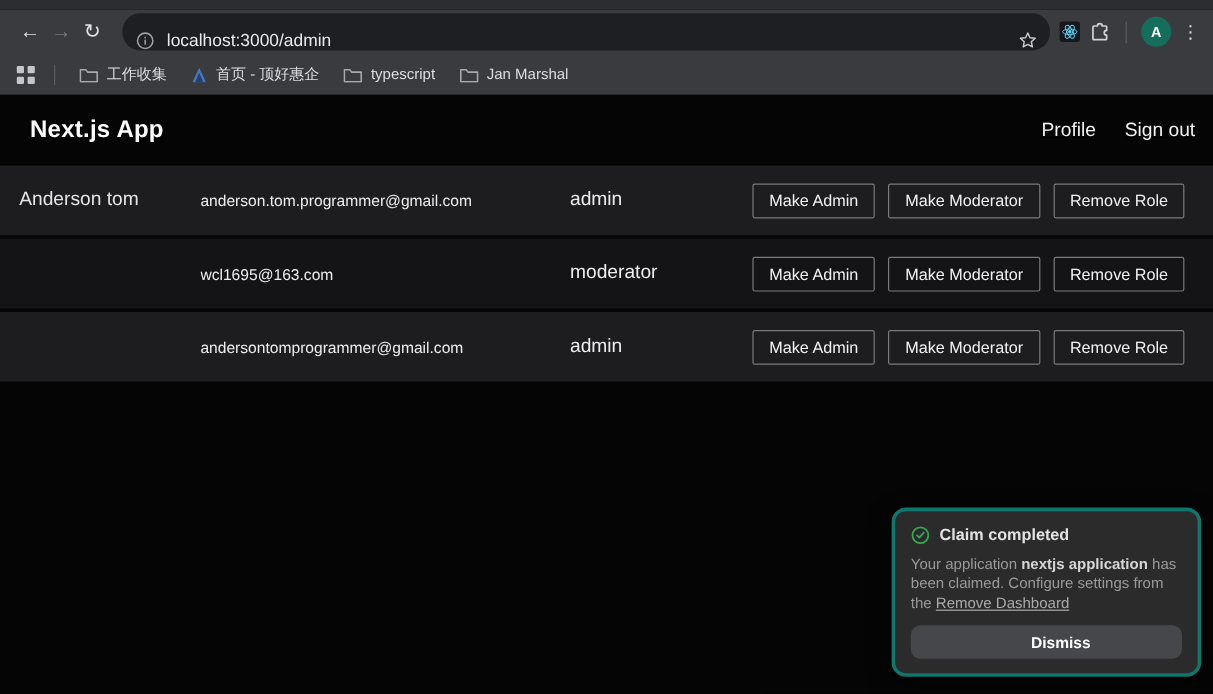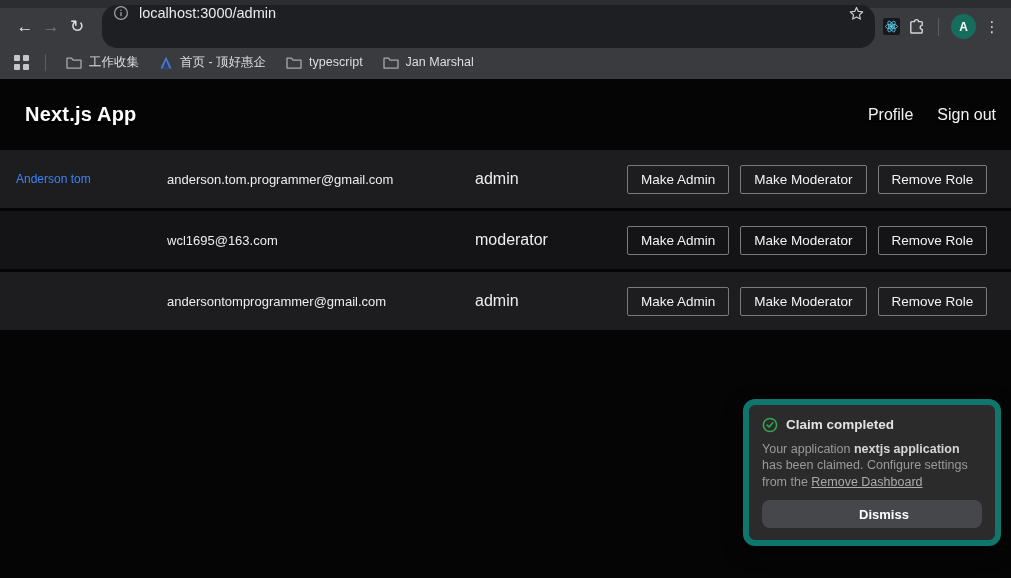--- a/index.html
+++ b/index.html
@@ -6,61 +6,61 @@
   html,body { width:1011px; height:578px; overflow:hidden; background:#050505;
               font-family:"Liberation Sans","DejaVu Sans",sans-serif; }
   .browser { position:relative; width:1011px; height:578px; background:#050505; }
 
   
   .tabstrip { height:8px; background:#2c2d30; }
   .toolbar { height:37px; background:#3a3b3e; display:flex; align-items:center; padding:0 10px 0 12px; }
   .tool-icon { width:26px; height:26px; display:flex; align-items:center; justify-content:center;
                font-size:17px; color:#dfe1e5; cursor:pointer; border-radius:50%; flex:0 0 auto; }
   .tool-icon.disabled { color:#77797d; }
-  .omnibox { flex:1 1 auto; height:43px; margin:0 8px 0 12px; background:#1e1f22; border-radius:15px;
-             display:flex; align-items:flex-start; padding:0 10px 0 11px; min-width:0; }
+  .omnibox { flex:1 1 auto; height:31px; margin:0 8px 0 12px; background:#1e1f22; border-radius:15px;
+             display:flex; align-items:flex-end; padding:0 10px 0 11px; min-width:0; }
   .omnibox .url { color:#e8eaed; font-size:14.5px; margin-left:10px; flex:1 1 auto; white-space:nowrap; }
   .chrome-right { display:flex; align-items:center; gap:7px; flex:0 0 auto; }
   .ext-react { width:17px; height:17px; background:#16181d; border-radius:2px;
                display:flex; align-items:center; justify-content:center; cursor:pointer; }
   .vsep { width:1px; height:18px; background:#5b5c5f; margin:0 5px; }
   .avatar { width:25px; height:25px; border-radius:50%; background:#156e5c; color:#fff;
             font-size:12px; font-weight:bold; display:flex; align-items:center; justify-content:center; cursor:pointer; }
   .kebab { color:#d7d9dc; font-size:15px; width:18px; text-align:center; cursor:pointer; letter-spacing:0; }
 
   .bookmarks { height:34px; background:#3a3b3e; display:flex; align-items:center; padding:0 8px; gap:4px; }
   .apps-grid { display:grid; grid-template-columns:6px 6px; grid-template-rows:6px 6px; gap:3px;
                margin:0 6px 0 6px; cursor:pointer; }
   .apps-grid span { background:#c3c6ca; border-radius:1px; }
   .bm-sep { width:1px; height:17px; background:#5b5c5f; margin:0 8px 0 6px; }
   .bm-item { display:flex; align-items:center; gap:7px; padding:4px 8px; border-radius:6px; cursor:pointer; }
   .bm-item .bm-label { color:#dcdee1; font-size:12.5px; white-space:nowrap; }
 
   
   .page { height:499px; background:#050505; position:relative; }
-  .site-header { height:71px; display:flex; align-items:center; justify-content:space-between;
+  .site-header { height:59px; display:flex; align-items:center; justify-content:space-between;
                  padding:0 15px 0 25px;text-decoration:underline; }
   .site-title { color:#fff; font-size:20px; font-weight:bold; letter-spacing:.2px; }
   .site-nav { display:flex; align-items:flex-start; gap:24px; }
   .site-nav a { color:#f2f2f2; font-size:16px; text-decoration:none; cursor:pointer; }
 
   .user-table { display:flex; flex-direction:column; gap:3px; }
   .row { height:58px; display:flex; align-items:center; }
   .row:nth-child(odd)  { background:#1d1d1f; }
   .row:nth-child(even) { background:#141416; }
-  .cell-name  { width:167px; padding-left:16px; color:#3b82f6; font-size:12px; }
+  .cell-name  { width:167px; padding-left:16px; color:#e5e5e5; font-size:16px; }
   .cell-email { width:308px; color:#ededed; font-size:13px; white-space:nowrap; overflow:hidden; }
   .cell-role  { width:152px; color:#ededed; font-size:16px; }
   .cell-actions { display:flex; gap:11px; }
   .role-btn { background:transparent; border:1px solid #7a7a7a; border-radius:2px; color:#f2f2f2;
               font-family:inherit; font-size:13.5px; padding:6px 13px; cursor:pointer; white-space:nowrap; }
 
   
-  .toast { position:absolute; right:10px; bottom:32px; width:258px; background:#2b2b2b;
-           border:6px solid #0f766e; border-radius:12px; padding:12px 13px 12px 13px;
+  .toast { position:absolute; right:10px; bottom:14px; width:258px; background:#2b2b2b;
+           border:3px solid #0f766e; border-radius:12px; padding:12px 13px 12px 13px;
            box-shadow:0 6px 18px rgba(0,0,0,.55);margin-left:21px; }
   .toast-head { display:flex; align-items:center; gap:8px; }
   .toast-title { color:#e3e3e3; font-size:13.5px; font-weight:bold; }
   .toast-body { margin-top:8px; color:#9a9a9a; font-size:12.5px; line-height:16.5px; }
   .toast-body .bold { color:#d6d6d6; font-weight:bold; }
   .toast-body .link { color:#ababab; text-decoration:underline; cursor:pointer; }
   .dismiss-btn { margin-top:10px; width:100%; height:28px; background:#46474a; border:none;
                  border-radius:8px; color:#fff; font-family:inherit; font-size:13px; font-weight:bold;
                  cursor:pointer;padding-left:24px; }
 </style>

